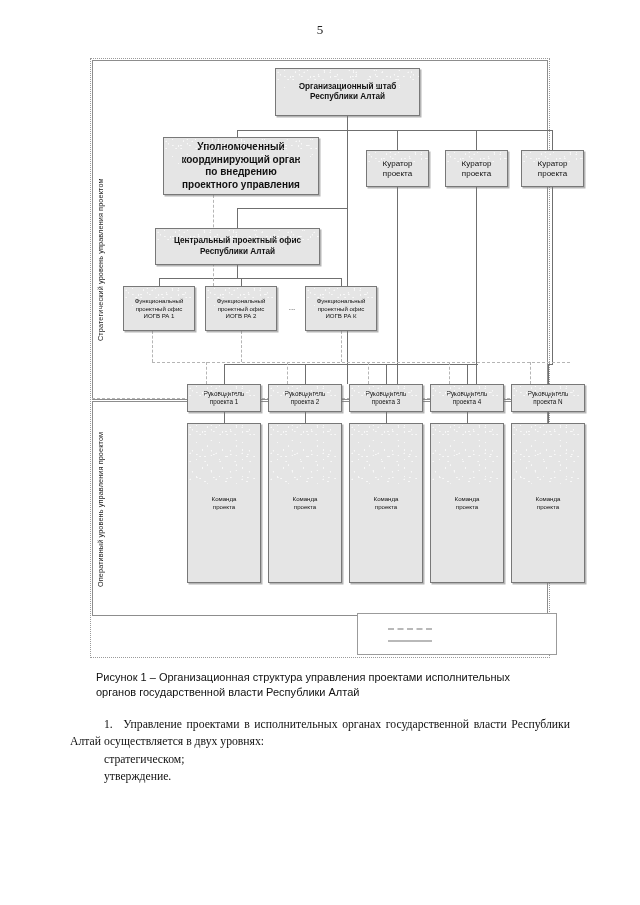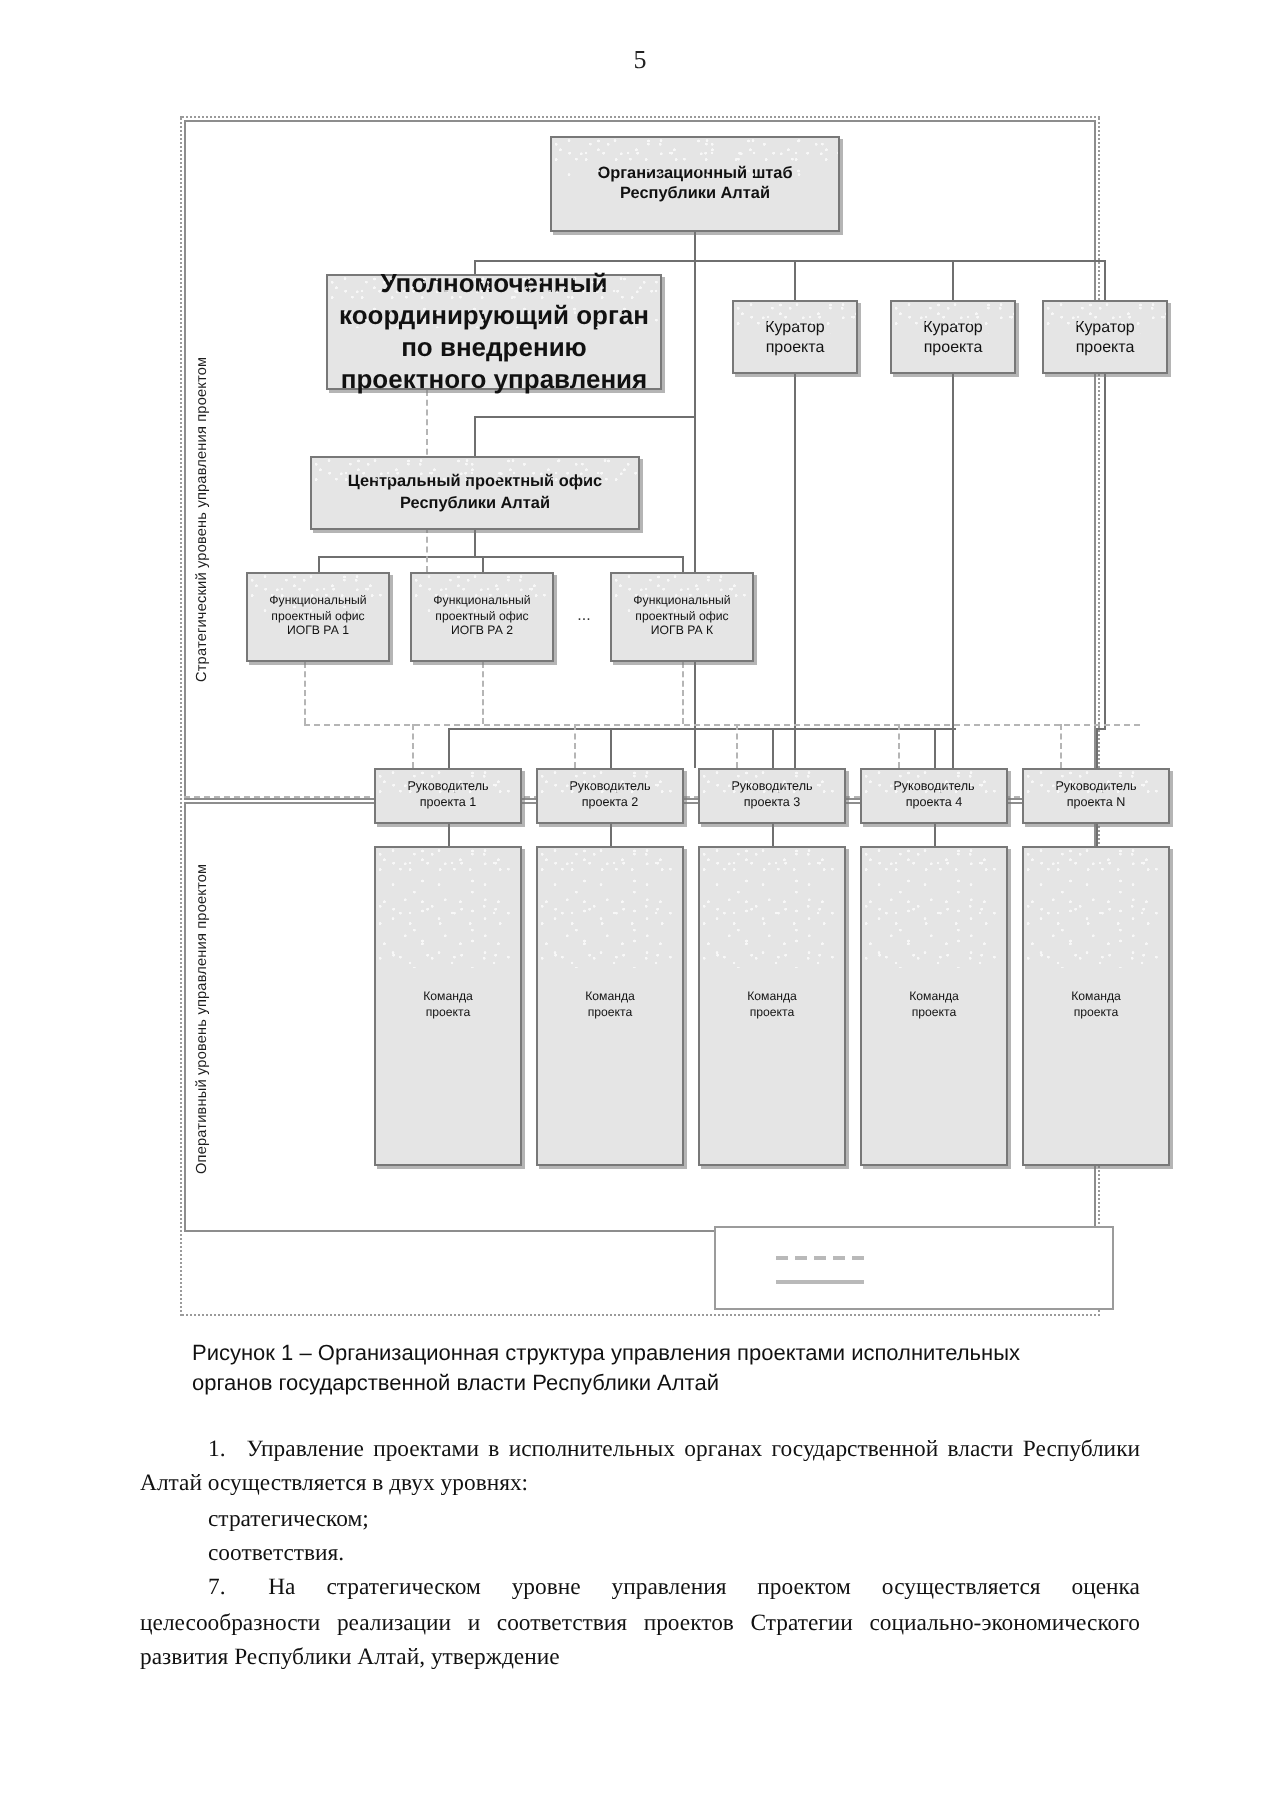--- a/index.html
+++ b/index.html
@@ -56,21 +56,21 @@
     display:flex;align-items:center;justify-content:center;
     text-align:center;
     font-family:"Liberation Sans", sans-serif;
     color:#111;line-height:1.25;
     padding:2px 3px;
   }
   .node.bold{font-weight:bold;}
   .node .txt{display:block;width:100%;}
 
   .n-staff{left:275px;top:68px;width:145px;height:48px;font-size:8.2px;}
-  .n-coord{left:163px;top:137px;width:168px;height:58px;font-size:13px;}
+  .n-coord{left:163px;top:137px;width:156px;height:58px;font-size:10px;}
   .n-cur1{left:366px;top:150px;width:63px;height:37px;font-size:8px;}
   .n-cur2{left:445px;top:150px;width:63px;height:37px;font-size:8px;}
   .n-cur3{left:521px;top:150px;width:63px;height:37px;font-size:8px;}
   .n-cpo{left:155px;top:228px;width:165px;height:37px;font-size:8.2px;}
 
   .n-fpo{width:72px;height:45px;font-size:6.1px;top:286px;}
   .n-fpo1{left:123px;}
   .n-fpo2{left:205px;}
   .n-fpo3{left:305px;}
 
@@ -280,17 +280,16 @@
       <div class="legend-dash"></div>
       <div class="legend-solid"></div>
     </div>
 
     <div class="caption">Рисунок 1 – Организационная структура управления проектами исполнительных органов государственной власти Республики Алтай</div>
   </div>
 
   <div class="body">
     <p>1.  Управление проектами в исполнительных органах государственной власти Республики Алтай осуществляется в двух уровнях:</p>
     <p class="item">стратегическом;</p>
-    <p class="item">соответствия.</p>
-    <p>7.  На стратегическом уровне управления проектом осуществляется оценка целесообразности реализации и соответствия проектов Стратегии социально-экономического развития Республики Алтай, утверждение</p>
+    <p class="item">утверждение.</p>
   </div>
 
 </div>
 
 </body></html>

